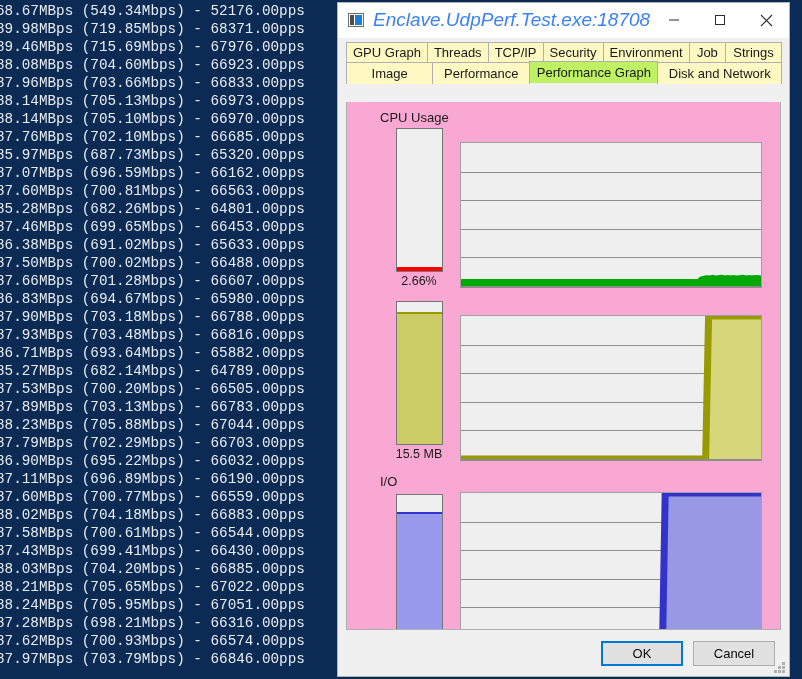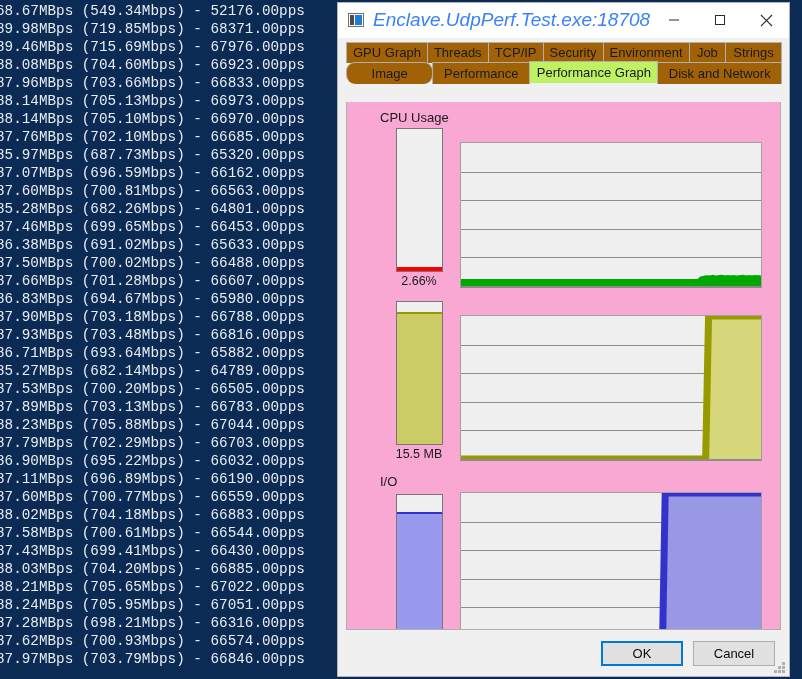--- a/index.html
+++ b/index.html
@@ -71,21 +71,21 @@
   .wbtn svg{display:block;}
 
   
   .tabwrap{
     flex:0 0 auto;padding:4px 8px 0 8px;background:#F0F0F0;position:relative;
   }
   .tabrow{display:flex;}
   .tab{
     height:20px;line-height:19px;
     font-size:13px;color:#1A1A1A;
-    background:#a16207;
+    background:#fef9c3;
     border:1px solid #B0B0B0;
     border-bottom:none;
     text-align:center;
     box-sizing:border-box;
     padding:0 6px;
     margin-right:-1px;
     white-space:nowrap;
     position:relative;
   }
   .tabrow.row1 .tab{height:21px;line-height:20px;}
@@ -217,21 +217,21 @@
     <div class="tabrow row1" id="tabrow1">
         <div class="tab" style="width: 82px;"><span>GPU Graph</span></div>
         <div class="tab" style="width: 69px;"><span>Threads</span></div>
         <div class="tab" style="width: 61px;"><span>TCP/IP</span></div>
         <div class="tab" style="width: 70px;"><span>Security</span></div>
         <div class="tab" style="width: 94px;"><span>Environment</span></div>
         <div class="tab" style="width: 42px;"><span>Job</span></div>
         <div class="tab" style="width: 65px;"><span>Strings</span></div>
       </div>
     <div class="tabrow row2" id="tabrow2">
-        <div class="tab" style="width: 91px; border-radius: 9px;"><span>Image</span></div>
+        <div class="tab" style="width: 91px;"><span>Image</span></div>
         <div class="tab" style="width: 102px;"><span>Performance</span></div>
         <div class="tab active" style="width: 135px;"><span>Performance Graph</span></div>
         <div class="tab" style="width: 130px;"><span>Disk and Network</span></div>
       </div>
   </div>
 
   <div class="panel" id="panel">
       <div class="graphblock">
         <div class="gtitle">CPU Usage</div>
         <div class="grow">

